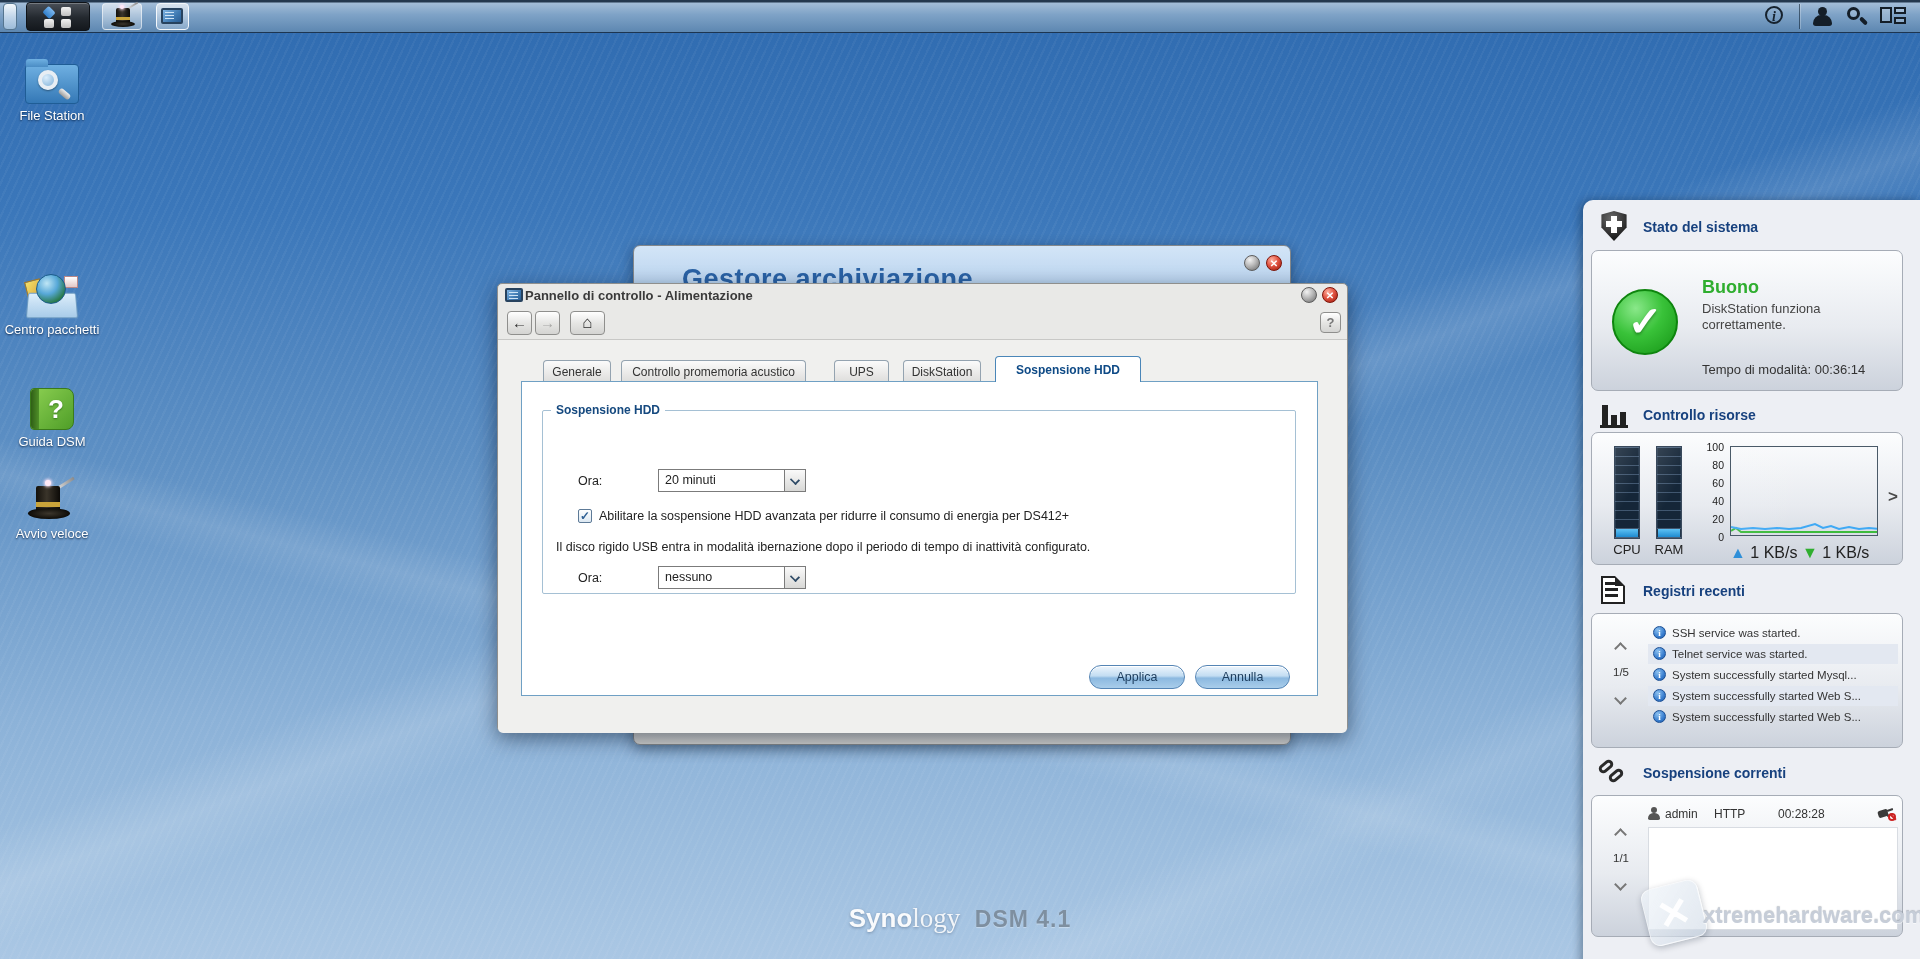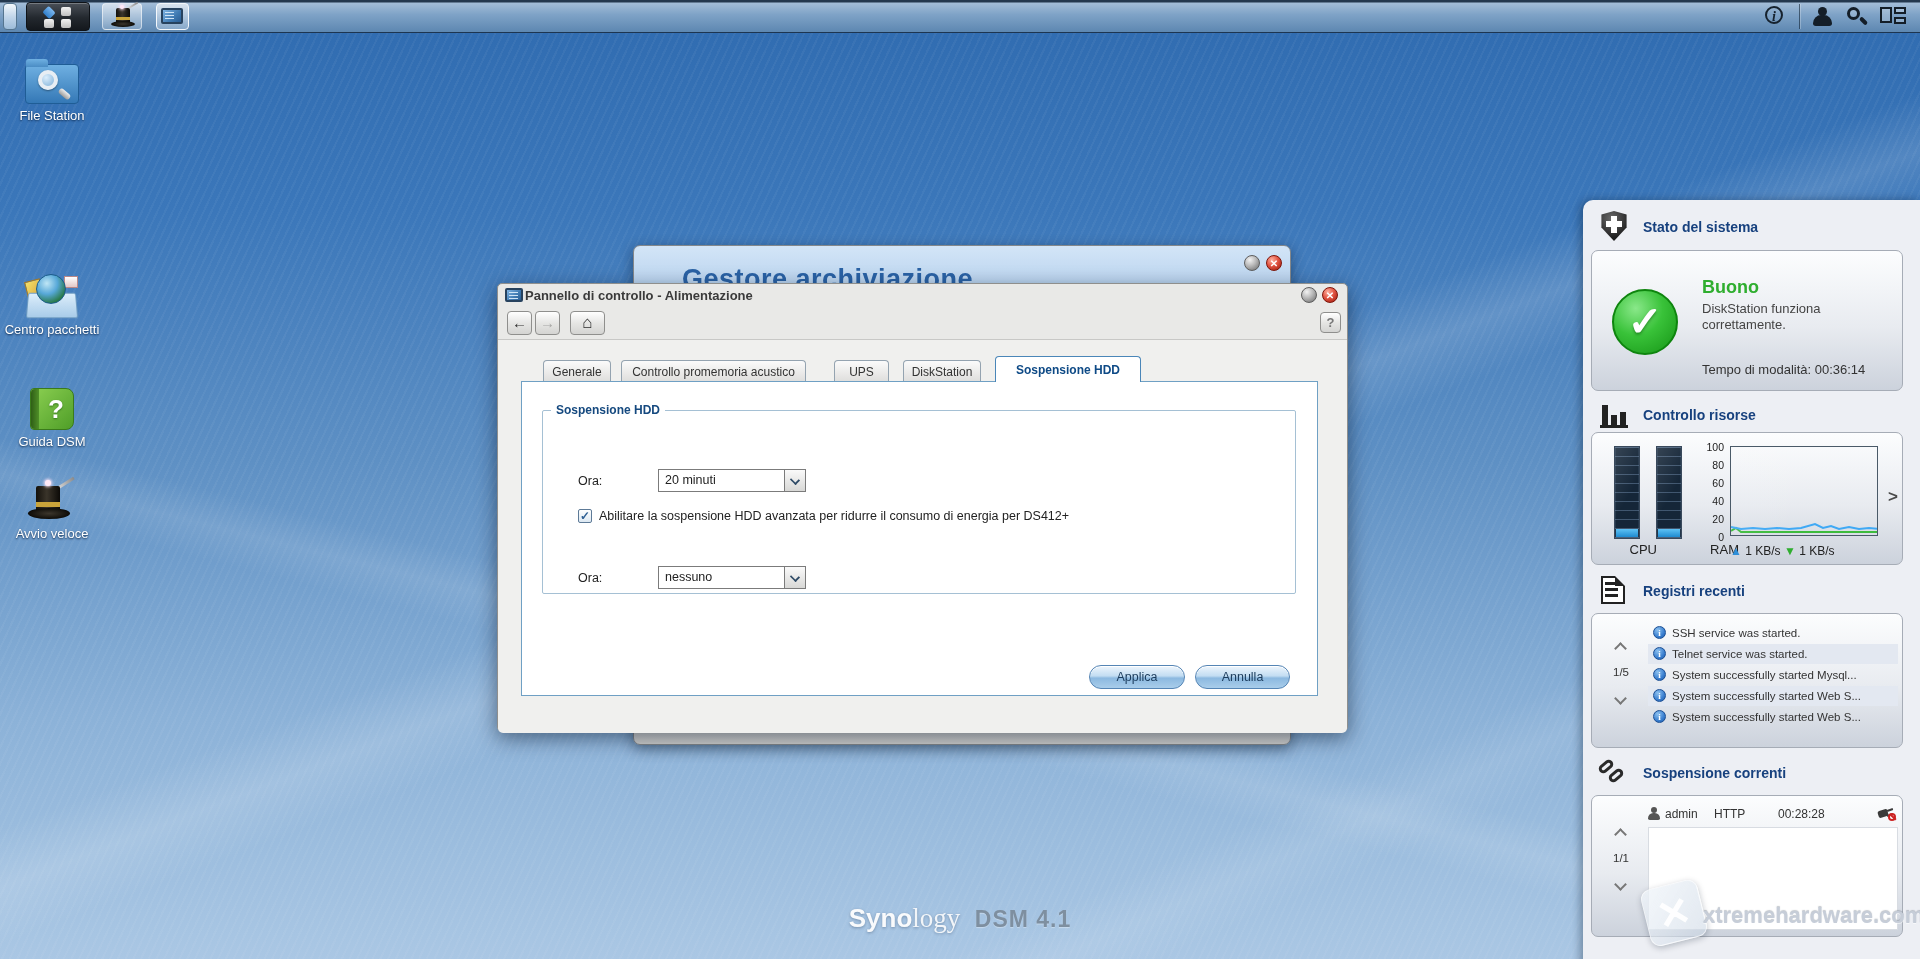--- a/index.html
+++ b/index.html
@@ -145,26 +145,26 @@
   .link-ic { position:absolute; width:30px; height:30px; }
   .link-ic i { position:absolute; width:16px; height:9px; border:3px solid #2a2a2a; border-radius:5px; }
   .green-orb { position:absolute; width:66px; height:66px; border-radius:50%;
     background:radial-gradient(circle at 35% 28%, #8ae88a 0%, #39c239 45%, #159415 100%); border:2px solid #0e850e;
     color:#fff; font-size:42px; font-weight:bold; text-align:center; line-height:62px; text-shadow:0 2px 3px rgba(0,80,0,.5); }
   .gauge { position:absolute; width:26px; height:93px; background:#152638; border:1px solid #39495c;
     box-shadow:inset 0 0 0 1px rgba(120,150,180,.15); }
   .gauge .segs { position:absolute; inset:0; background:repeating-linear-gradient(180deg, rgba(130,160,195,.4) 0 1px, rgba(0,0,0,0) 1px 9px); }
   .gauge .sheen { position:absolute; inset:0; background:linear-gradient(120deg, rgba(255,255,255,.14) 0%, rgba(255,255,255,0) 55%); }
   .gauge .fill { position:absolute; left:1px; right:1px; bottom:1px; height:8px; background:linear-gradient(180deg,#5ec2f4,#1f8bd0); }
-  .gauge-lbl { position:absolute; width:60px; text-align:right; font-size:13px; color:#222; }
+  .gauge-lbl { position:absolute; width:60px; text-align:center; font-size:13px; color:#222; }
   .tick { position:absolute; width:34px; text-align:right; font-size:10.5px; color:#222; }
   .plot { position:absolute; width:148px; height:90px; border:1px solid #4a5a68;
     background:linear-gradient(135deg,#2e4d68 0%,#1b3play 0,#1b3putty 0,#1a3248 55%,#0f2133 100%); overflow:hidden; }
   .plot .sheen { position:absolute; inset:0; background:linear-gradient(120deg, rgba(255,255,255,.10) 0%, rgba(255,255,255,0) 60%); }
-  .kbs { position:absolute; font-size:12px; color:#222; }
+  .kbs { position:absolute; font-size:16px; color:#222; }
   .kbs .up { color:#2f8fd8; } .kbs .down { color:#2fae2f; }
   .next-chev { position:absolute; font-size:17px; font-weight:bold; color:#4a4a4a; cursor:pointer; }
   .pager { position:absolute; width:34px; text-align:center; }
   .pchev { position:relative; margin:0 auto; width:10px; height:10px; cursor:pointer; }
   .pchev::before { content:""; position:absolute; left:0; top:2px; width:7px; height:7px; border-left:2px solid #777; border-top:2px solid #777; }
   .pchev.up::before { transform:rotate(45deg); }
   .pchev.down::before { transform:rotate(225deg); }
   .pnum { font-size:11.5px; color:#333; }
   .log-row { position:absolute; left:56px; width:250px; height:20px; font-size:11.5px; color:#333; line-height:20px; padding-left:24px;
     white-space:nowrap; overflow:hidden; cursor:pointer; }
@@ -318,20 +318,21 @@
           <div class="legend">Sospensione HDD</div>
           <div class="fld-label" style="left:35px; top:63px;">Ora:</div>
           <div class="combo" style="left:115px; top:58px;">
             <span class="ctext">20 minuti</span>
             <div class="cbtn">
                 <div class="chev"></div>
               </div>
           </div>
           <div class="checkbox" style="left:35px; top:98px;">✓</div>
           <div class="fld-label" style="left:56px; top:98px;text-align:center;">Abilitare la sospensione HDD avanzata per ridurre il consumo di energia per DS412+</div>
+          <div class="body-text" style="left:13px; top:128px; width:720px;">Il disco rigido USB entra in modalità ibernazione dopo il periodo di tempo di inattività configurato.</div>
           <div class="fld-label" style="left:35px; top:160px;">Ora:</div>
           <div class="combo" style="left:115px; top:155px;">
             <span class="ctext">nessuno</span>
             <div class="cbtn">
                 <div class="chev"></div>
               </div>
           </div>
         </div>
         <div class="pill-btn" style="left:567px; top:283px;">Applica</div>
         <div class="pill-btn" style="left:673px; top:283px; width:95px;">Annulla</div>
@@ -361,21 +362,21 @@
         <div class="segs"></div>
           <div class="sheen"></div>
           <div class="fill"></div>
       </div>
       <div class="gauge-lbl" style="left:5px; top:109px;">CPU</div>
       <div class="gauge" style="left:64px; top:13px;">
         <div class="segs"></div>
           <div class="sheen"></div>
           <div class="fill"></div>
       </div>
-      <div class="gauge-lbl" style="left:47px; top:109px;margin-left:40px;">RAM</div>
+      <div class="gauge-lbl" style="left:47px; top:109px;">RAM</div>
 
       <div class="tick" style="left:98px; top:8px;">100</div>
       <div class="tick" style="left:98px; top:26px;">80</div>
       <div class="tick" style="left:98px; top:44px;">60</div>
       <div class="tick" style="left:98px; top:62px;">40</div>
       <div class="tick" style="left:98px; top:80px;">20</div>
       <div class="tick" style="left:98px; top:98px;">0</div>
 
       <div class="plot" style="left:138px; top:13px;">
         <div class="sheen"></div>

